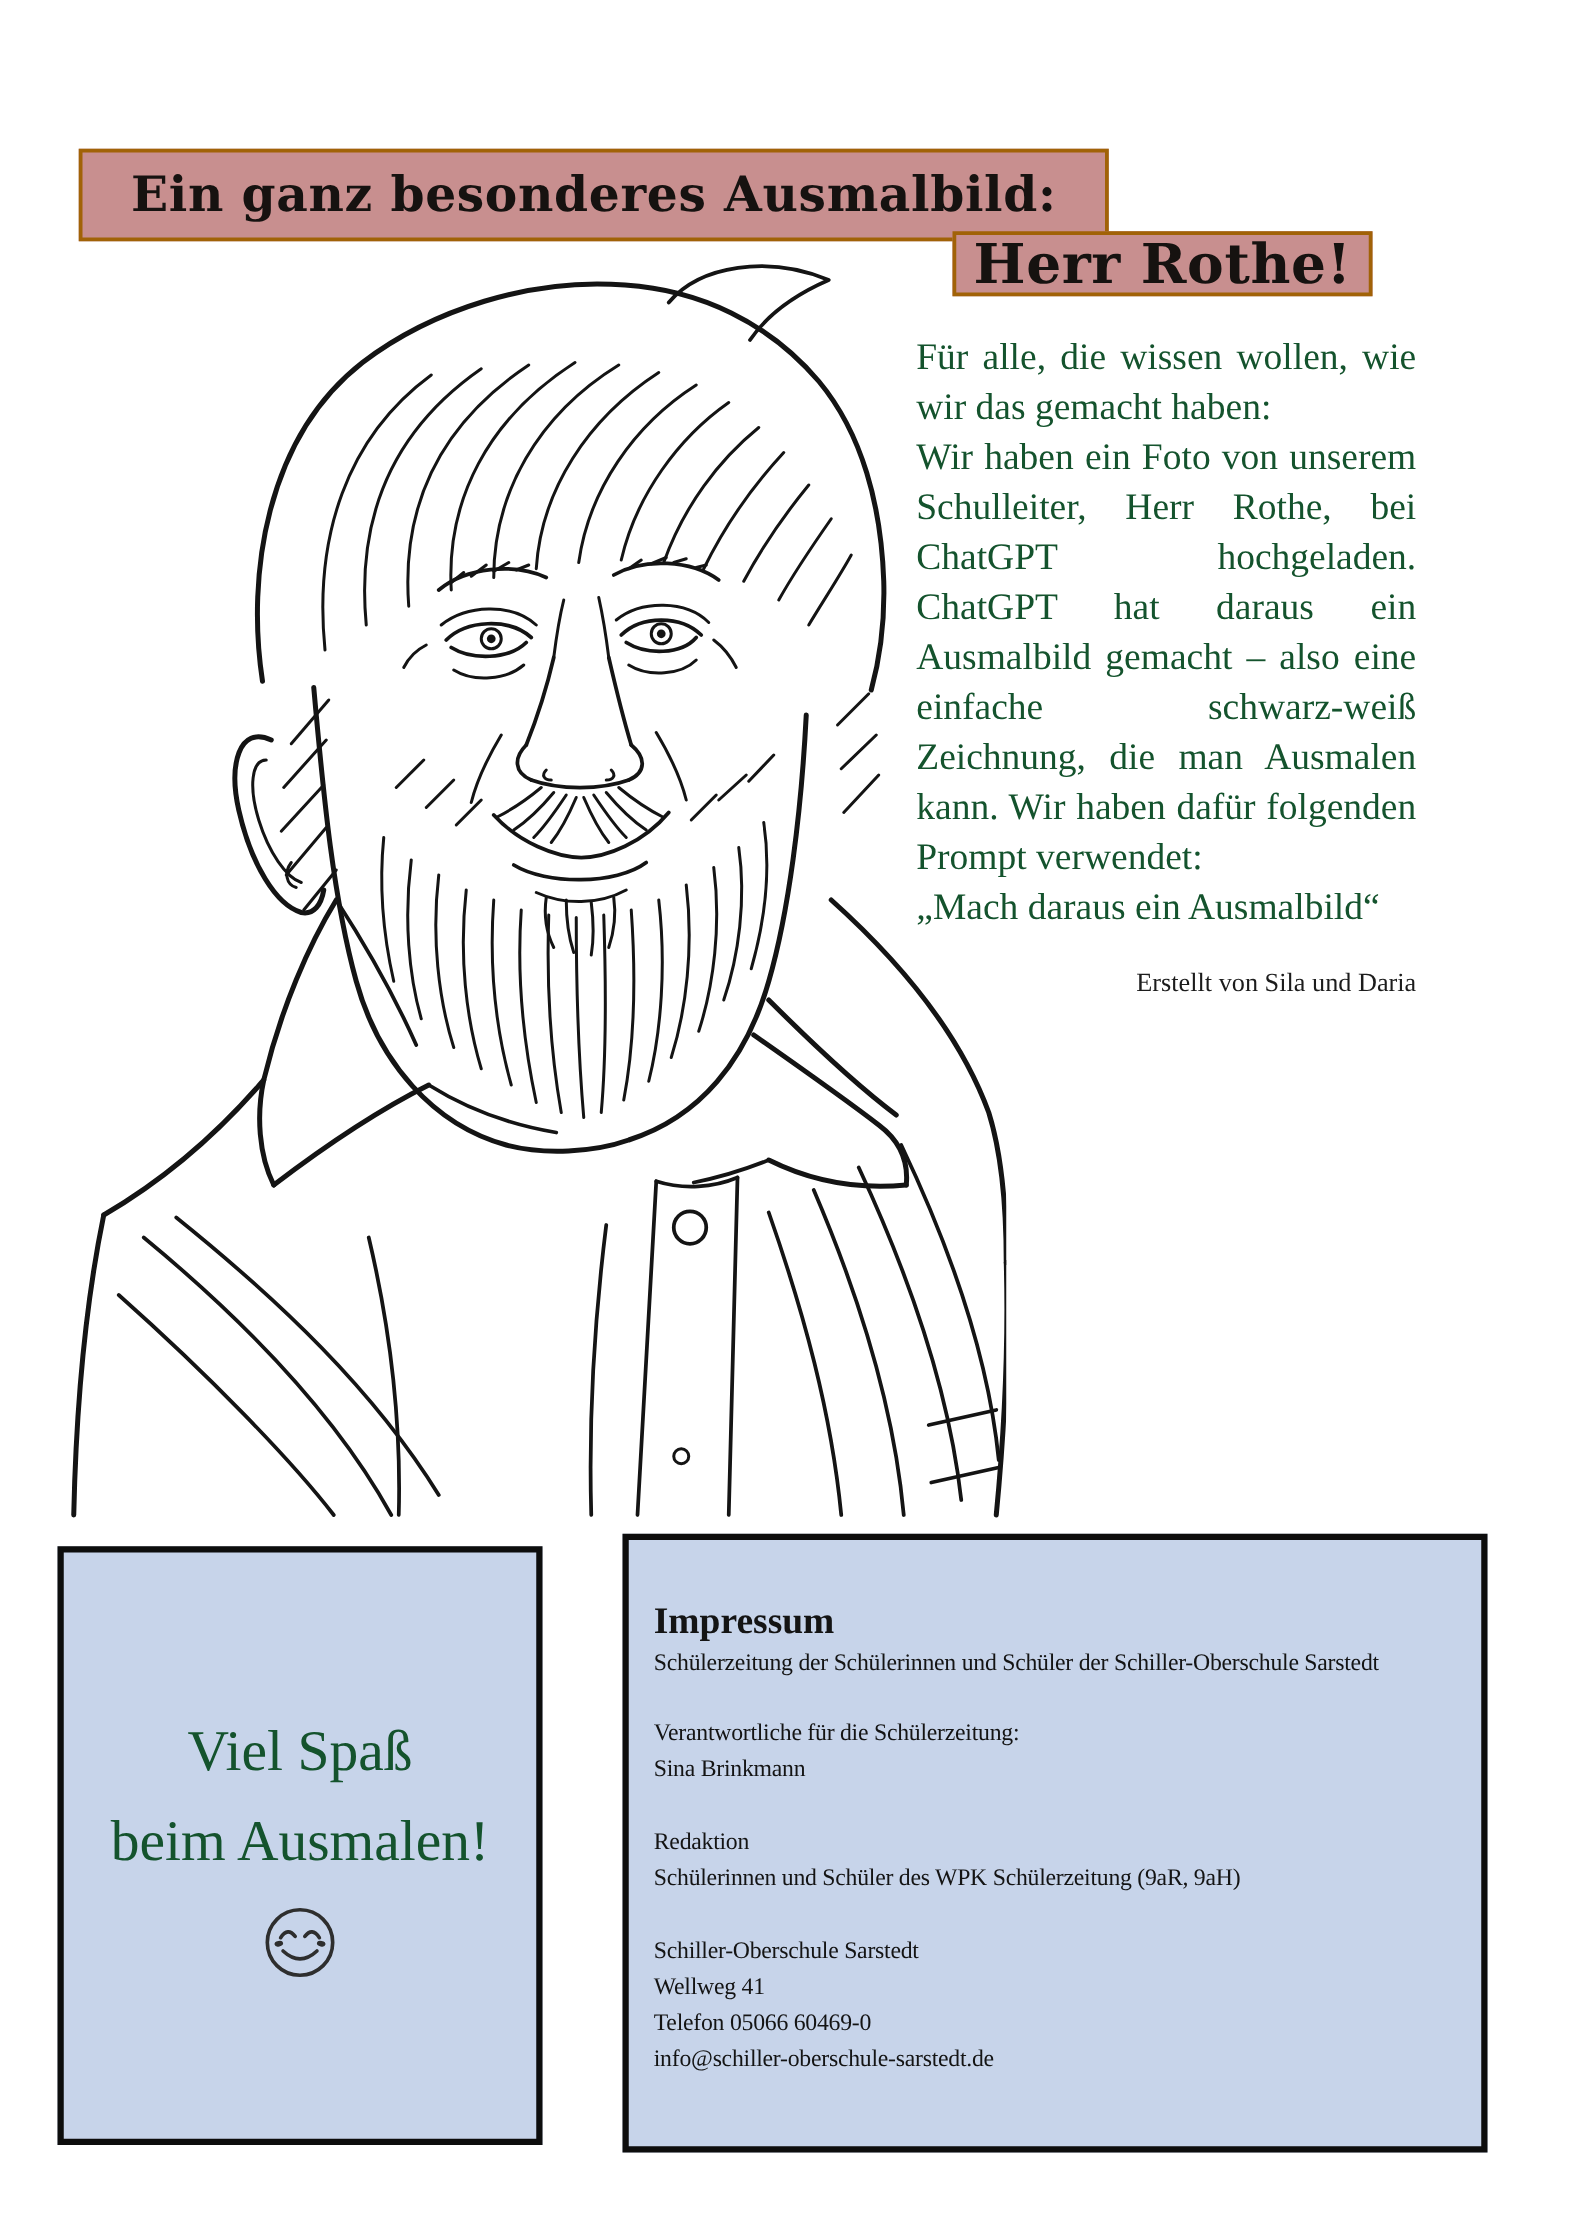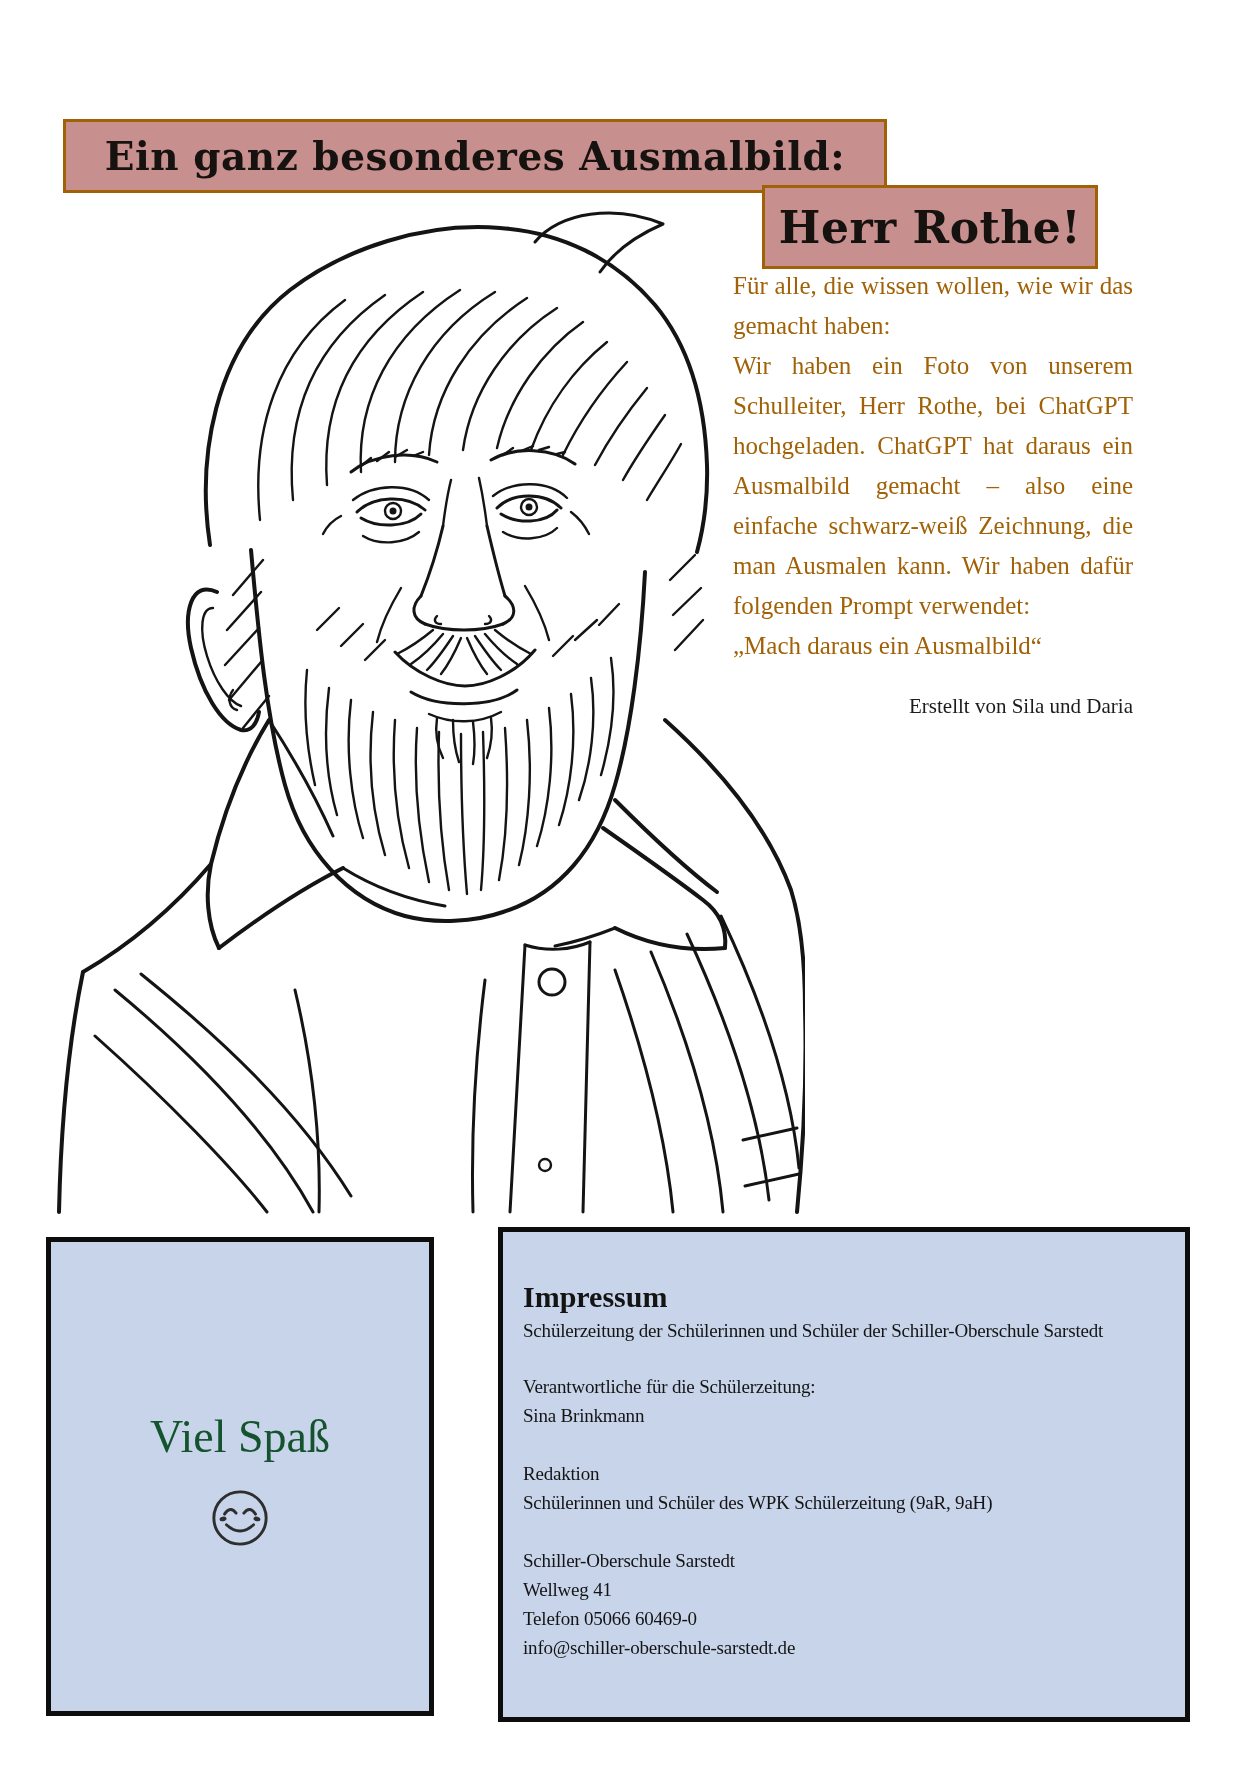--- a/index.html
+++ b/index.html
@@ -8,25 +8,25 @@
     background:#ffffff; overflow:hidden;
     font-family:"Liberation Serif", serif; color:#1c1c1c;
   }
   .banner {
     position:absolute; background:#c88f8f; border:3px solid #a16207;
     box-sizing:border-box; display:flex; align-items:center; justify-content:center;
     font-family:"DejaVu Serif", serif; font-weight:bold; color:#161210;
     white-space:nowrap; letter-spacing:0.5px;
   }
   .banner-main { left:63px; top:119px; width:824px; height:74px; font-size:39px; z-index:1; }
-  .banner-sub  { left:762px; top:185px; width:336px; height:84px; font-size:44px; z-index:2; }
+  .banner-sub  { left:762px; top:185px; width:336px; height:52px; font-size:44px; z-index:2; }
   .portrait { position:absolute; left:55px; top:200px; width:750px; height:1020px; z-index:0; }
   .article { position:absolute; left:733px; top:266px; width:400px; z-index:1; }
   .article p.apara {
-    margin:0; text-align:justify; font-size:25px; line-height:40px; color:#a16207;
+    margin:0; text-align:justify; font-size:30px; line-height:40px; color:#14532d;
   }
   .credit { margin:28px 0 0 0; text-align:right; font-size:21px; color:#1c1c1c; }
   .infobox {
     position:absolute; background:#c7d4ea; border:5px solid #0d0d0d; box-sizing:border-box;
   }
   .funbox {
     left:46px; top:1237px; width:388px; height:479px;
     display:flex; flex-direction:column; align-items:center; justify-content:center;
     gap:8px; color:#14532d;
   }
@@ -201,20 +201,21 @@
     <div>
         <p class="apara">Für alle, die wissen wollen, wie wir das gemacht haben:</p>
         <p class="apara">Wir haben ein Foto von unserem Schulleiter, Herr Rothe, bei ChatGPT hochgeladen. ChatGPT hat daraus ein Ausmalbild gemacht – also eine einfache schwarz-weiß Zeichnung, die man Ausmalen kann. Wir haben dafür folgenden Prompt verwendet:</p>
         <p class="apara">„Mach daraus ein Ausmalbild“</p>
       </div>
     <p class="credit">Erstellt von Sila und Daria</p>
   </div>
 
   <div class="infobox funbox">
     <div class="fun-line">Viel Spaß</div>
+    <div class="fun-line">beim Ausmalen!</div>
     <svg class="smiley" width="62" height="62" viewBox="0 0 64 64" role="img">
       <circle cx="32" cy="32" r="27" fill="none" stroke="#2e2e2e" stroke-width="3"></circle>
       <path d="M16,28 Q22,19 28,27" fill="none" stroke="#2e2e2e" stroke-width="3" stroke-linecap="round"></path>
       <path d="M36,27 Q42,19 48,28" fill="none" stroke="#2e2e2e" stroke-width="3" stroke-linecap="round"></path>
       <ellipse cx="14.5" cy="33" rx="3.6" ry="2.3" fill="#2e2e2e" transform="rotate(-12 14.5 33)"></ellipse>
       <ellipse cx="49.5" cy="33" rx="3.6" ry="2.3" fill="#2e2e2e" transform="rotate(12 49.5 33)"></ellipse>
       <path d="M18,39 Q32,52 46,39" fill="none" stroke="#2e2e2e" stroke-width="3" stroke-linecap="round"></path>
     </svg>
   </div>
 

